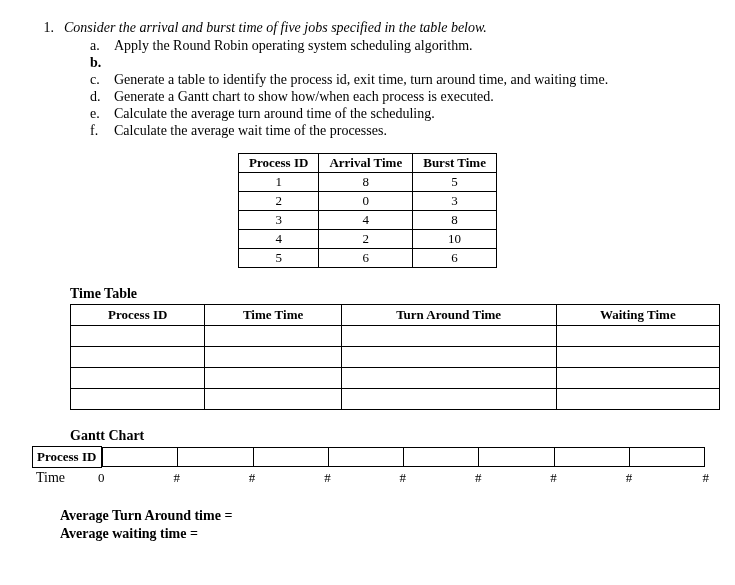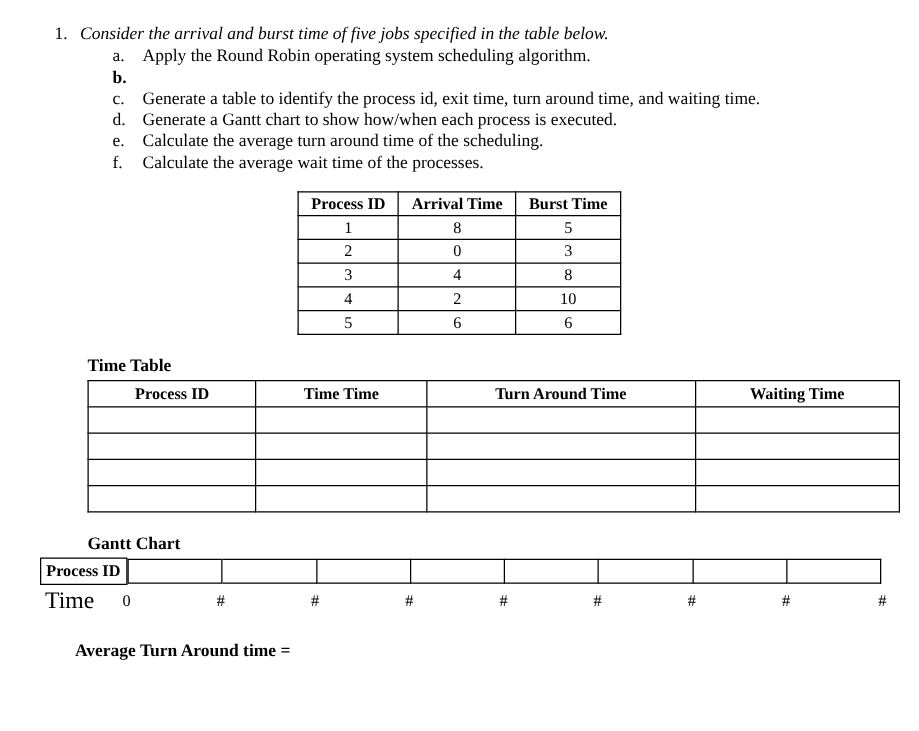--- a/index.html
+++ b/index.html
@@ -91,21 +91,21 @@
       width: 70px;
       border: 1px solid #000;
       padding: 2px 4px;
       font-weight: bold;
       font-size: 13px;
       text-align: left;
     }
     .gantt-label-plain {
       width: 70px;
       padding: 2px 4px;
-      font-size: 19px;
+      font-size: 14px;
       text-align: left;
     }
     .gantt-track {
       flex: 1;
       display: flex;
       position: relative;
     }
     .gantt-cell {
       flex: 1;
       border-right: 1px solid #000;
@@ -299,13 +299,14 @@
         <div class="gantt-time-cell">
           <span class="gantt-time-val">#</span>
           <span class="gantt-time-end">#</span>
         </div>
       </div>
   </div>
 </div>
 
 <div class="avg-section">
   <div class="avg-line">Average Turn Around time =</div>
+  <div class="avg-line">Average waiting time =</div>
 </div>
 
 </body></html>

